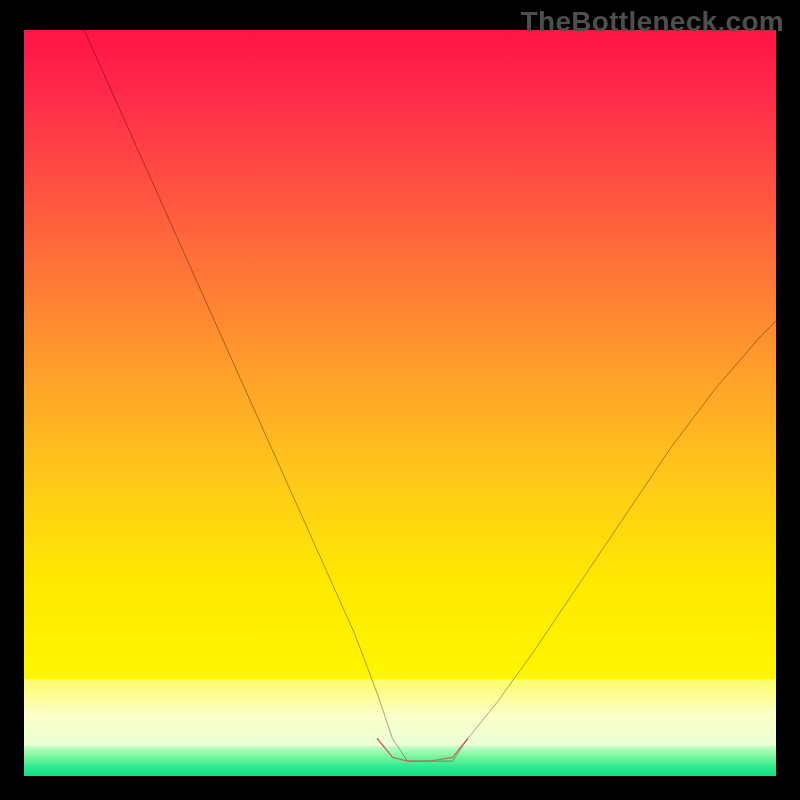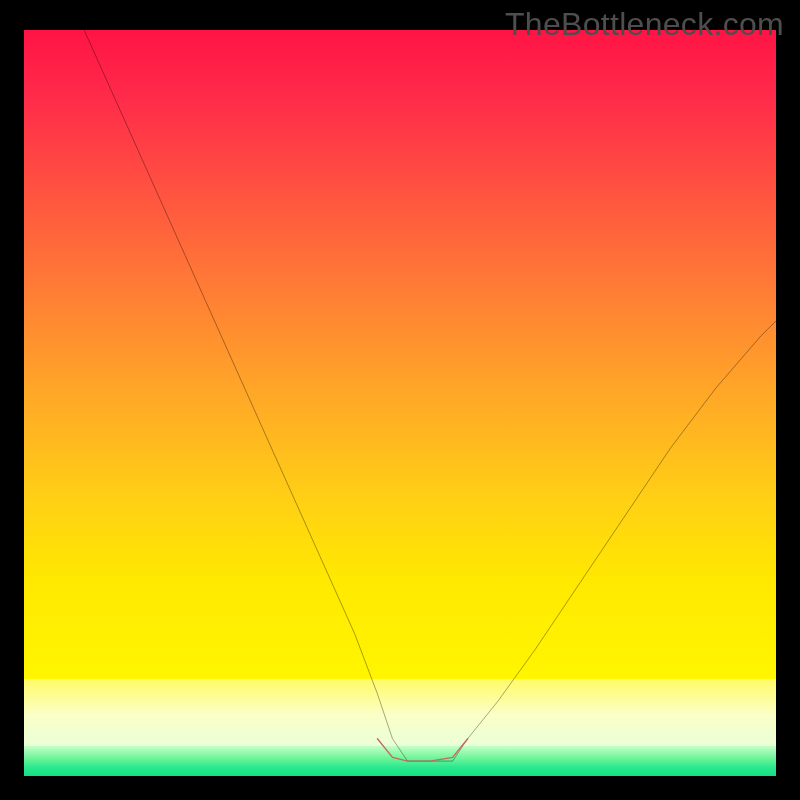--- a/index.html
+++ b/index.html
@@ -15,22 +15,22 @@
     position: relative;
     width: 800px;
     height: 800px;
     background: #000;
   }
   .watermark {
     position: absolute;
     top: 6px;
     right: 16px;
     color: #4e4e4e;
-    font-size: 32px;
-    font-weight: 400;
+    font-size: 28px;
+    font-weight: 700;
     letter-spacing: 0.3px;
     z-index: 10;
   }
   .plot-outer {
     position: absolute;
     left: 24px;
     top: 30px;
     width: 752px;   
     height: 746px;  
     background: #000;

